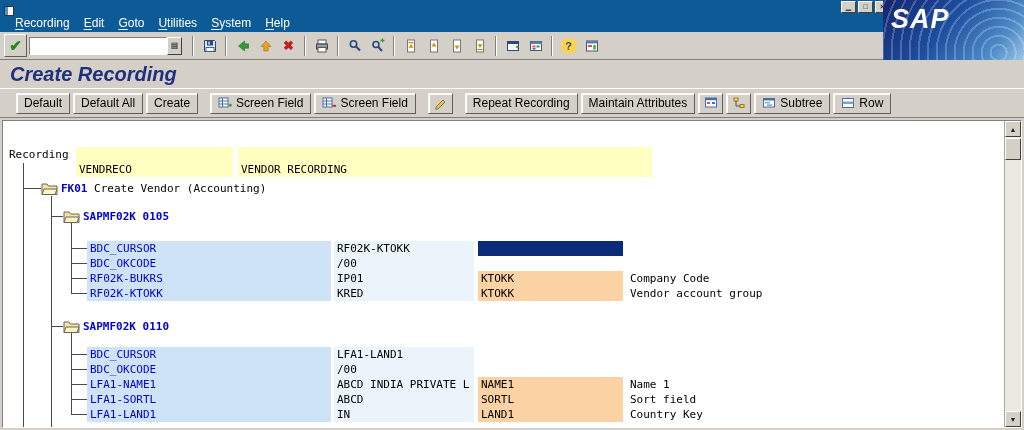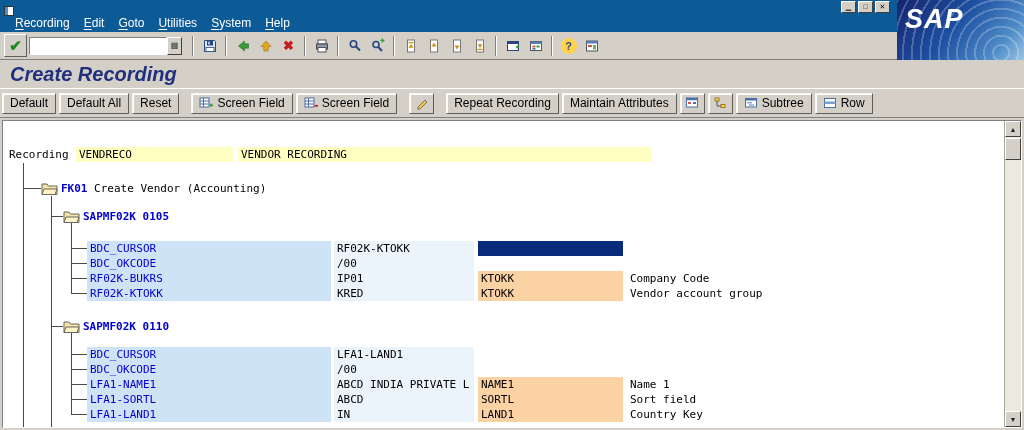--- a/index.html
+++ b/index.html
@@ -8,21 +8,21 @@
 
   
   .top-strip { position:relative; height:14px; background:#0c5a96; }
   .app-icon { position:absolute; left:4px; top:2px; }
   .win-controls { position:absolute; right:134px; top:1px; display:flex; gap:2px; }
   .wbtn { width:15px; height:12px; background:#d4d0c8; border:1px solid; border-color:#fff #404040 #404040 #fff;
           font-size:7px; line-height:9px; text-align:center; color:#111; cursor:default; }
   .menubar { height:18px; background:#0c5a96; display:flex; align-items:center; padding-left:8px; }
   .menu-item { color:#fff; font-size:12px; padding:0 7px; cursor:default; white-space:nowrap; }
   .menu-item u { text-underline-offset:2px; }
-  .sap-logo { position:absolute; top:0; right:0; width:127px; height:60px; z-index:10;
+  .sap-logo { position:absolute; top:0; right:0; width:141px; height:60px; z-index:10;
               background:linear-gradient(130deg,#15246e 0%,#1d4fa0 45%,#4f8cc8 80%,#9cc4e4 100%); overflow:hidden; }
   .sap-logo::after { content:''; position:absolute; inset:0;
               background:repeating-radial-gradient(circle at 82% 88%, rgba(255,255,255,0) 0 7px, rgba(255,255,255,0.22) 7px 9px); }
   .sap-logo .txt { position:absolute; left:8px; top:4px; color:#fff; font-size:27px; font-weight:bold; font-style:italic; letter-spacing:1px; z-index:2; }
 
   
   .toolbar { height:28px; background:#d4d0c8; display:flex; align-items:center; padding:0 4px;
              border-bottom:1px solid #808080; }
   .tbtn { width:23px; height:23px; display:flex; align-items:center; justify-content:center; background:#d4d0c8;
           border:1px solid transparent; cursor:default; }
@@ -36,41 +36,41 @@
   .glyph-check { color:#1c8a1c; font-size:15px; font-weight:bold; }
   .glyph-x { color:#c41e1e; font-size:13px; font-weight:bold; }
   .glyph-help { width:16px; height:16px; border-radius:50%; background:#ffd34d; color:#27477e;
                 font-size:11px; font-weight:bold; display:flex; align-items:center; justify-content:center; }
 
   
   .titlebar { height:28px; display:flex; align-items:center; padding-left:10px; background:#d4d0c8; }
   .titlebar h1 { font-size:20px; font-weight:bold; font-style:italic; color:#20307e; }
 
   
-  .apptb { height:30px; display:flex; align-items:center; gap:3px; padding:0 2px; background:#d4d0c8;
+  .apptb { height:30px; display:flex; align-items:center; gap:3px; padding:0 16px; background:#d4d0c8;
            border-top:1px solid #fff; border-bottom:1px solid #808080; }
   .abtn { height:21px; display:inline-flex; align-items:center; gap:4px; padding:0 7px; font-size:12px; color:#000;
           background:#d4d0c8; border:1px solid; border-color:#f8f7f4 #5f5f58 #5f5f58 #f8f7f4;
           box-shadow:inset 1px 1px 0 #fff; font-family:"Liberation Sans",sans-serif; cursor:default; white-space:nowrap; }
   .abtn.iconic { width:25px; padding:0; justify-content:center; }
   .gap { width:6px; }
 
   
   .content { position:absolute; left:0; top:118px; width:1024px; height:312px; background:#d4d0c8; padding:2px; }
   .content-inner { position:relative; width:100%; height:100%; background:#fff;
                    border:1px solid; border-color:#808080 #fff #fff #808080; overflow:hidden; }
   .tree { position:absolute; inset:0; font-family:"DejaVu Sans Mono", monospace; font-size:11px; color:#000; }
   .trow { position:absolute; left:0; right:18px; height:15px; line-height:15px; white-space:nowrap; }
   .cell { position:absolute; top:0; height:15px; padding:0 3px; overflow:hidden; line-height:15px; }
   .c-name  { left:84px;  width:244px; background:#cfe3f7; color:#0000d0; }
   .c-value { left:331px; width:140px; background:#ebf3fb; color:#000; }
   .c-code  { left:475px; width:145px; background:#fbd2a4; color:#000; }
   .c-code.selected { background:#0a2a7a; }
   .c-desc  { left:624px; color:#000; }
-  .yfield  { position:absolute; top:0; height:15px; background:#ffffc2; padding:0 3px; line-height:15px; }
+  .yfield  { position:absolute; top:0; height:15px; background:#ffffc2; padding:15px 3px; line-height:15px; }
   .node-code { color:#0000d0; font-weight:bold; }
   .node-title { color:#000; }
   .screen-node { color:#0000d0; font-weight:bold; }
   .vline { position:absolute; width:1px; background:#4a4a4a; }
   .hline { position:absolute; height:1px; background:#4a4a4a; }
   .folder { position:absolute; }
 
   
   .vscroll { position:absolute; top:0; bottom:0; right:0; width:17px; background:#eceade;
              border-left:1px solid #a9a69c; }
@@ -228,21 +228,21 @@
   </div>
 
   <div class="apptb">
     <button class="abtn">
         <span>Default</span>
       </button>
     <button class="abtn">
         <span>Default All</span>
       </button>
     <button class="abtn">
-        <span>Reset</span>
+        <span>Create</span>
       </button>
     <span class="gap"></span>
     <button class="abtn">
       <svg width="14" height="14" viewBox="0 0 14 14">
           <rect x="1" y="2" width="9" height="9" fill="#fff" stroke="#4a6fa5"></rect>
           <line x1="1" y1="5" x2="10" y2="5" stroke="#4a6fa5"></line>
           <line x1="1" y1="8" x2="10" y2="8" stroke="#4a6fa5"></line>
           <line x1="4.5" y1="2" x2="4.5" y2="11" stroke="#4a6fa5"></line>
           <path d="M10.8 9.2 h3 M12.3 7.7 v3" stroke="#2b9e2b" stroke-width="1.6"></path>
         </svg>

